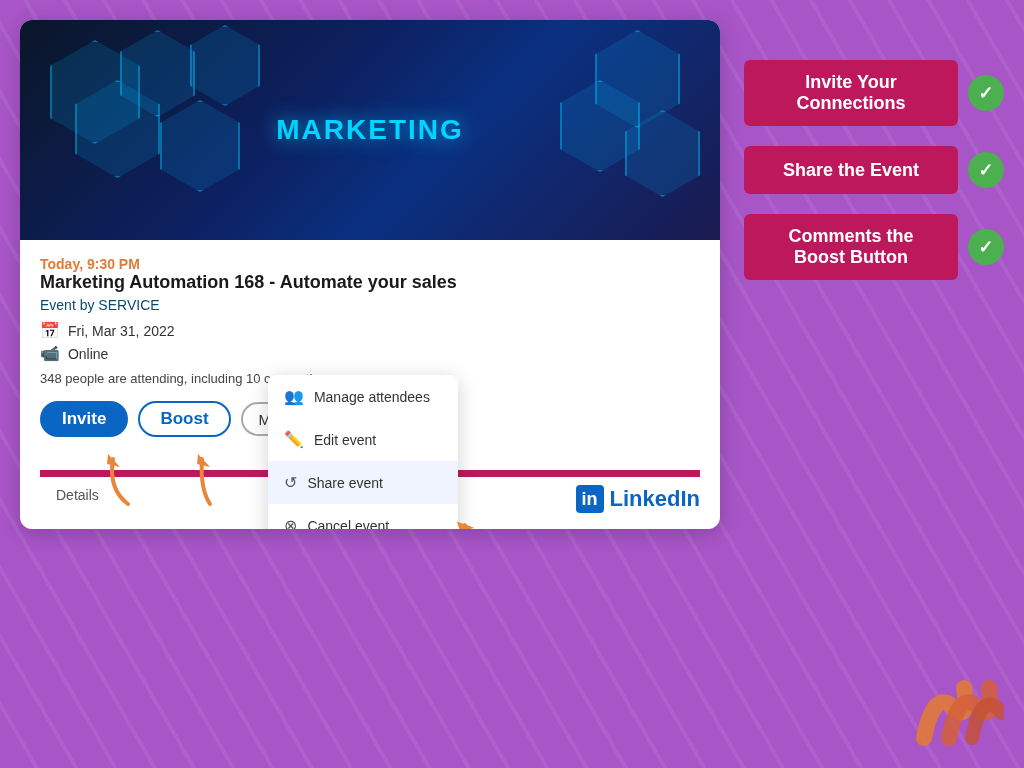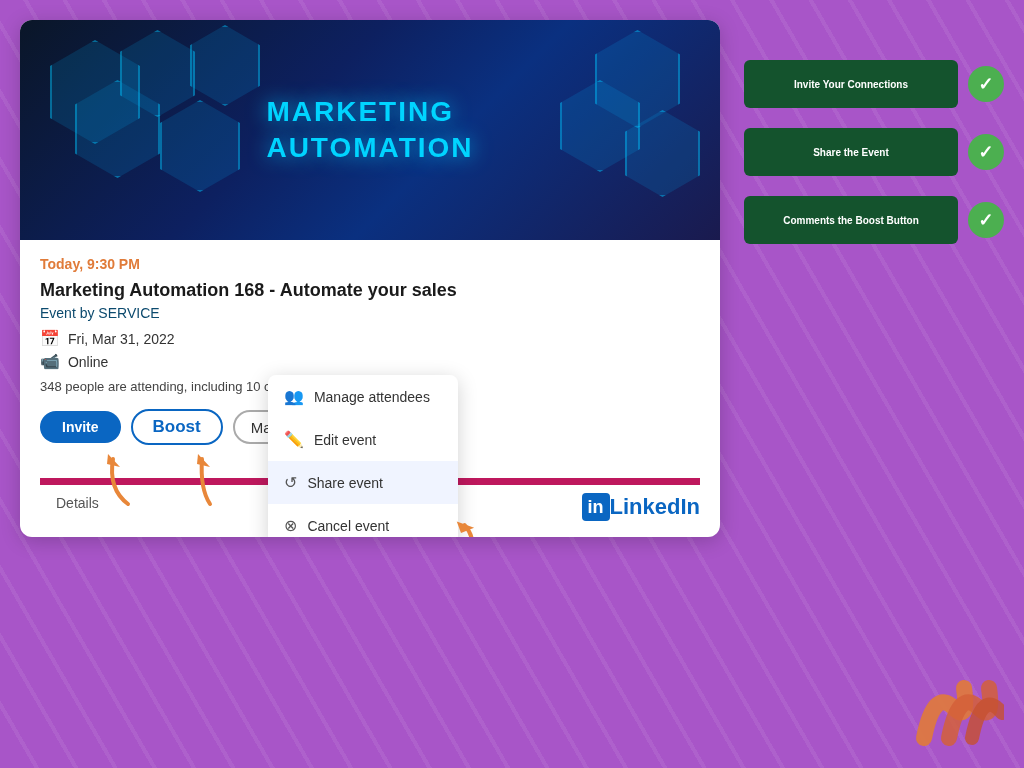--- a/index.html
+++ b/index.html
@@ -86,21 +86,20 @@
     .hex8 { top: 60px; right: 80px; width: 80px; height: 92px; }
 
     .card-body {
       padding: 16px 20px;
     }
 
     .event-datetime {
       color: #e07b39;
       font-weight: 700;
       font-size: 14px;
-      margin-bottom: 8px;
     }
 
     .event-title {
       font-size: 18px;
       font-weight: 700;
       color: #1a1a1a;
       margin-bottom: 4px;
     }
 
     .event-by {
@@ -141,21 +140,21 @@
       align-items: center;
       margin-bottom: 0;
     }
 
     .btn-invite {
       background: #0a66c2;
       color: #fff;
       border: none;
       border-radius: 24px;
       padding: 8px 22px;
-      font-size: 14px;
+      font-size: 17px;
       font-weight: 600;
       cursor: pointer;
     }
 
     .btn-boost {
       background: #fff;
       color: #0a66c2;
       border: 2px solid #0a66c2;
       border-radius: 24px;
       padding: 6px 20px;
@@ -267,21 +266,21 @@
       z-index: 11;
     }
 
     
     .linkedin-brand {
       position: absolute;
       bottom: 16px;
       right: 20px;
       display: flex;
       align-items: center;
-      gap: 0;
+      gap: 6px;
       font-size: 22px;
       font-weight: 700;
       color: #0a66c2;
     }
 
     .linkedin-icon-box {
       background: #0a66c2;
       color: #fff;
       border-radius: 4px;
       width: 28px;
@@ -302,25 +301,25 @@
       padding-top: 40px;
     }
 
     .checklist-item {
       display: flex;
       align-items: center;
       gap: 10px;
     }
 
     .checklist-bar {
-      background: #14532d;
+      background: #be185d;
       color: #fff;
       border-radius: 6px;
       padding: 12px 18px;
-      font-size: 10px;
+      font-size: 18px;
       font-weight: 600;
       text-align: center;
       flex: 1;
       min-height: 48px;
       display: flex;
       align-items: center;
       justify-content: center;
     }
 
     .check-circle {
@@ -350,21 +349,20 @@
         <div class="hex hex2"></div>
         <div class="hex hex3"></div>
         <div class="hex hex4"></div>
         <div class="hex hex5"></div>
         <div class="hex hex6"></div>
         <div class="hex hex7"></div>
         <div class="hex hex8"></div>
       </div>
       <div class="hero-text">
         <span>MARKETING</span><br>
-        <span>AUTOMATION</span>
       </div>
     </div>
 
     <div class="card-body">
       <div class="event-datetime">Today, 9:30 PM</div>
       <div class="event-title">Marketing Automation 168 - Automate your sales</div>
       <div class="event-by">Event by SERVICE</div>
 
       <div class="event-meta">
         <div class="meta-row">

